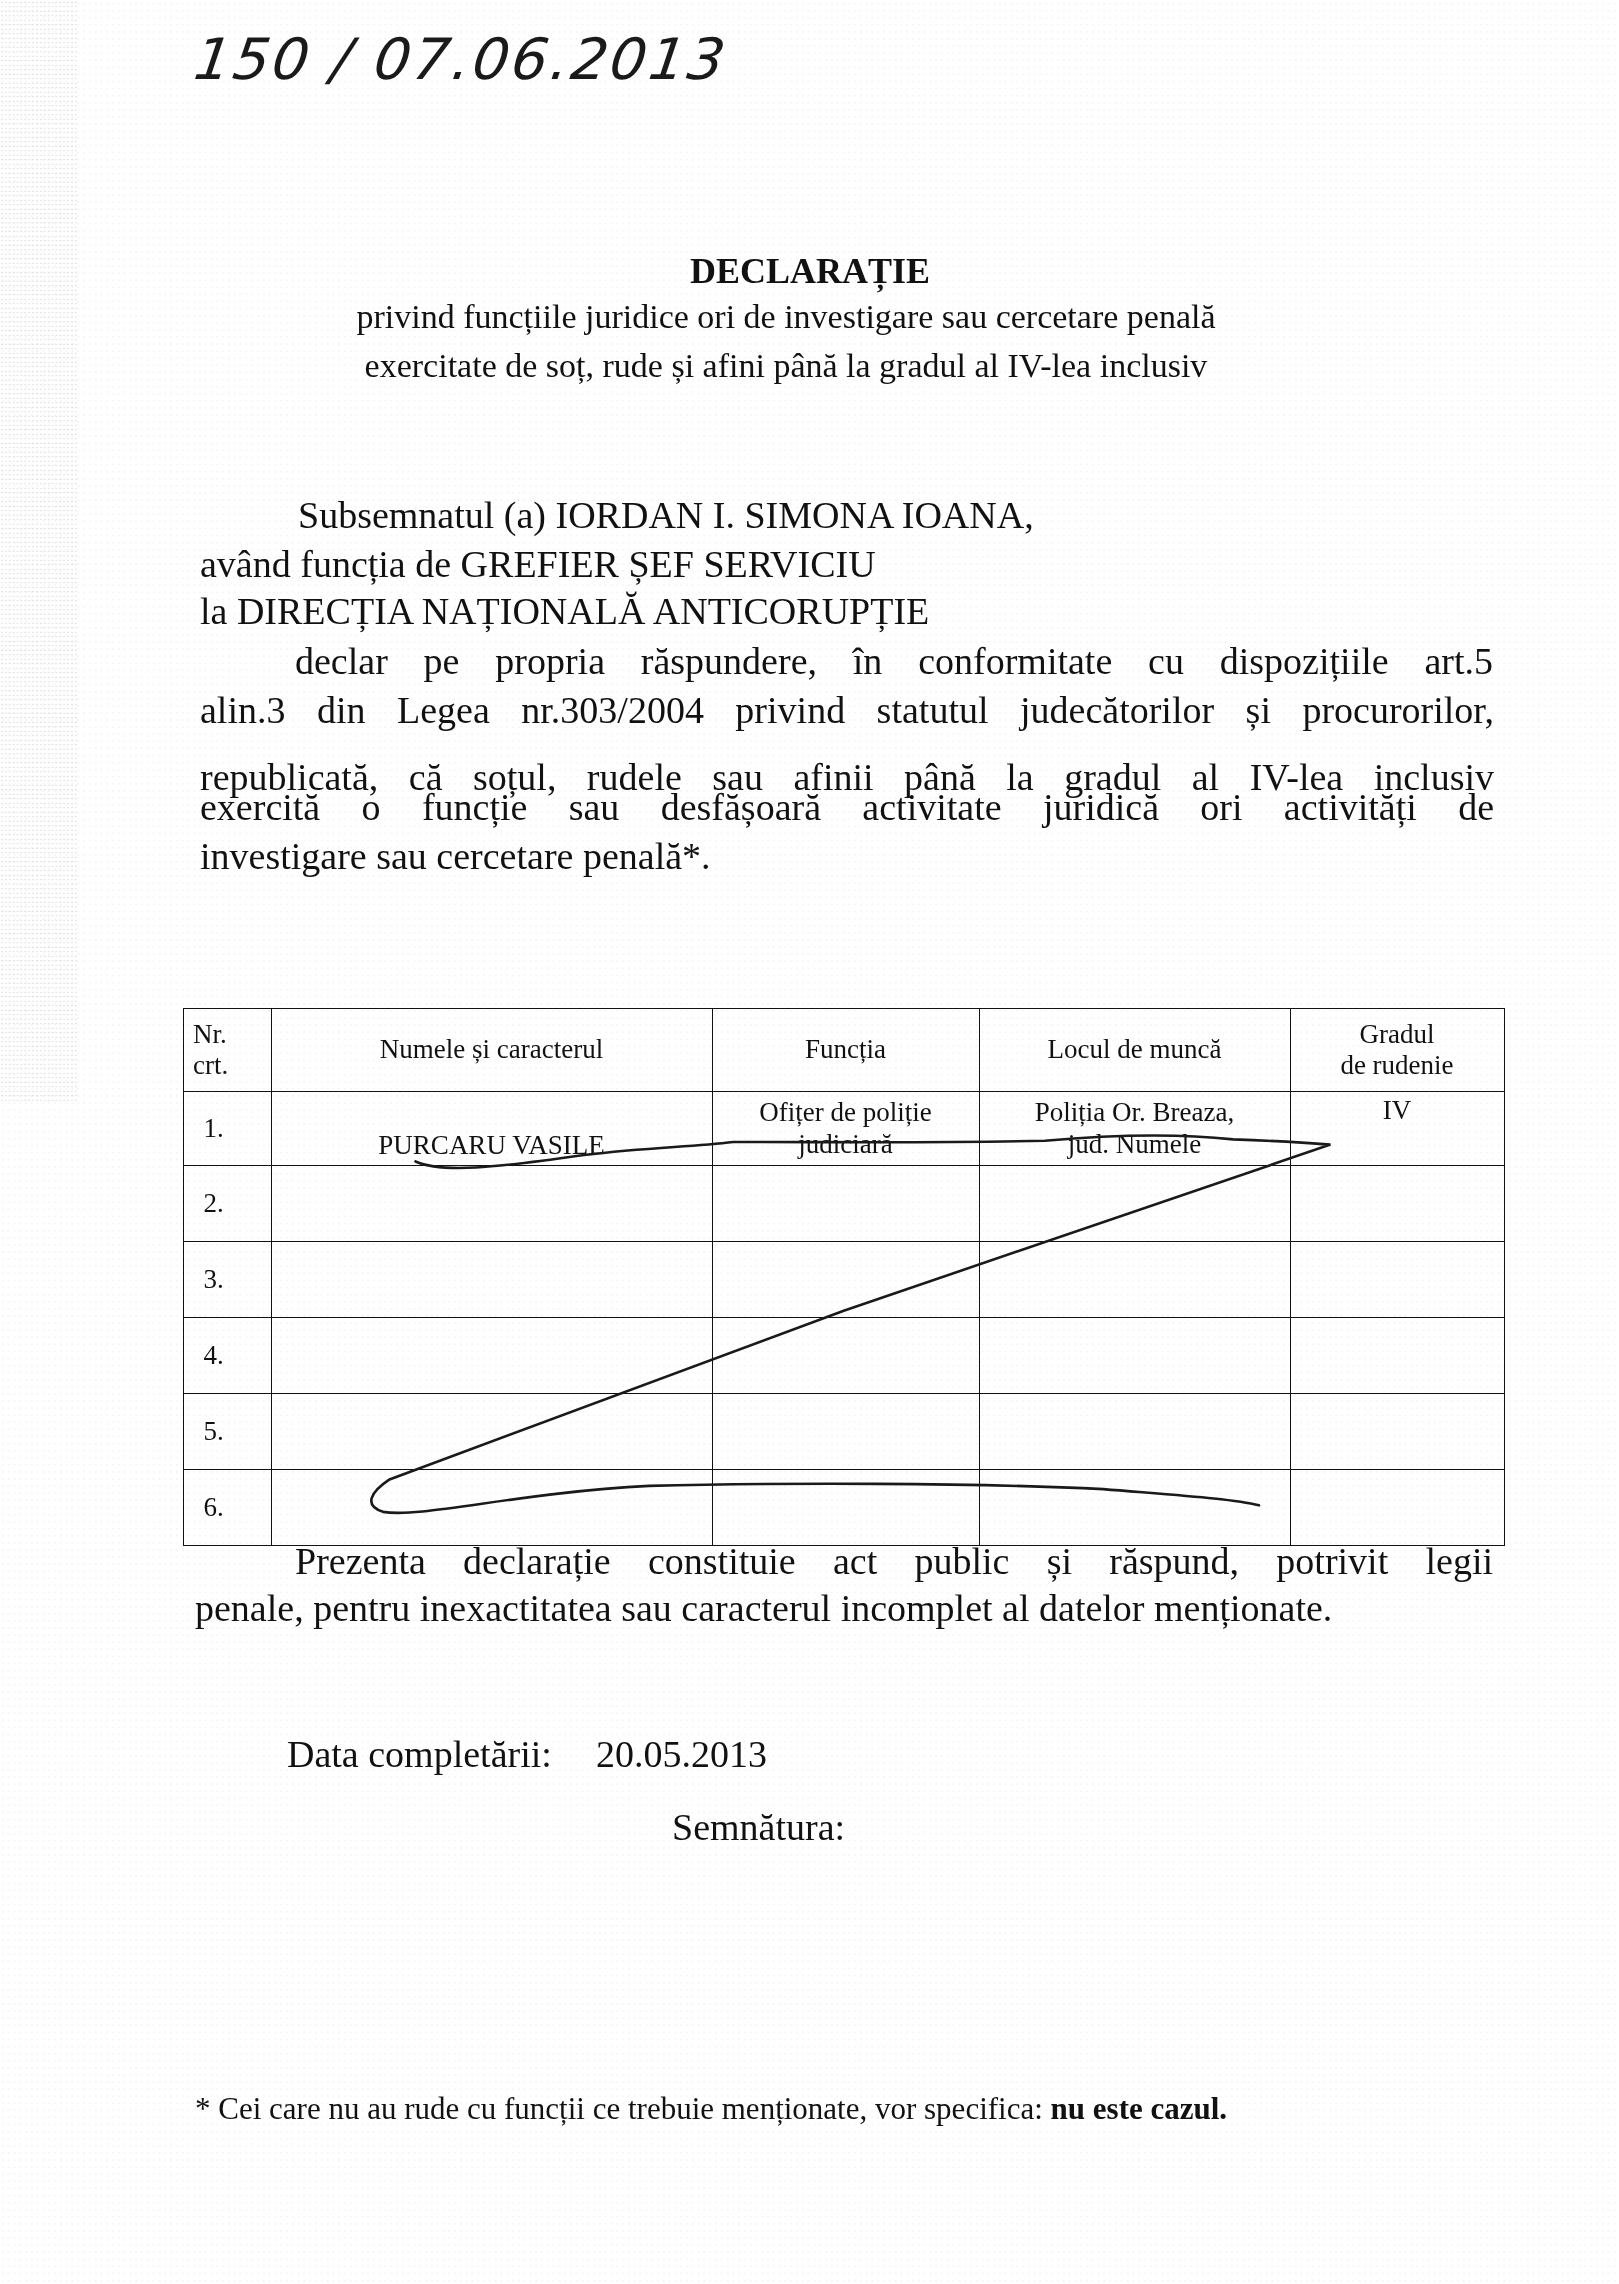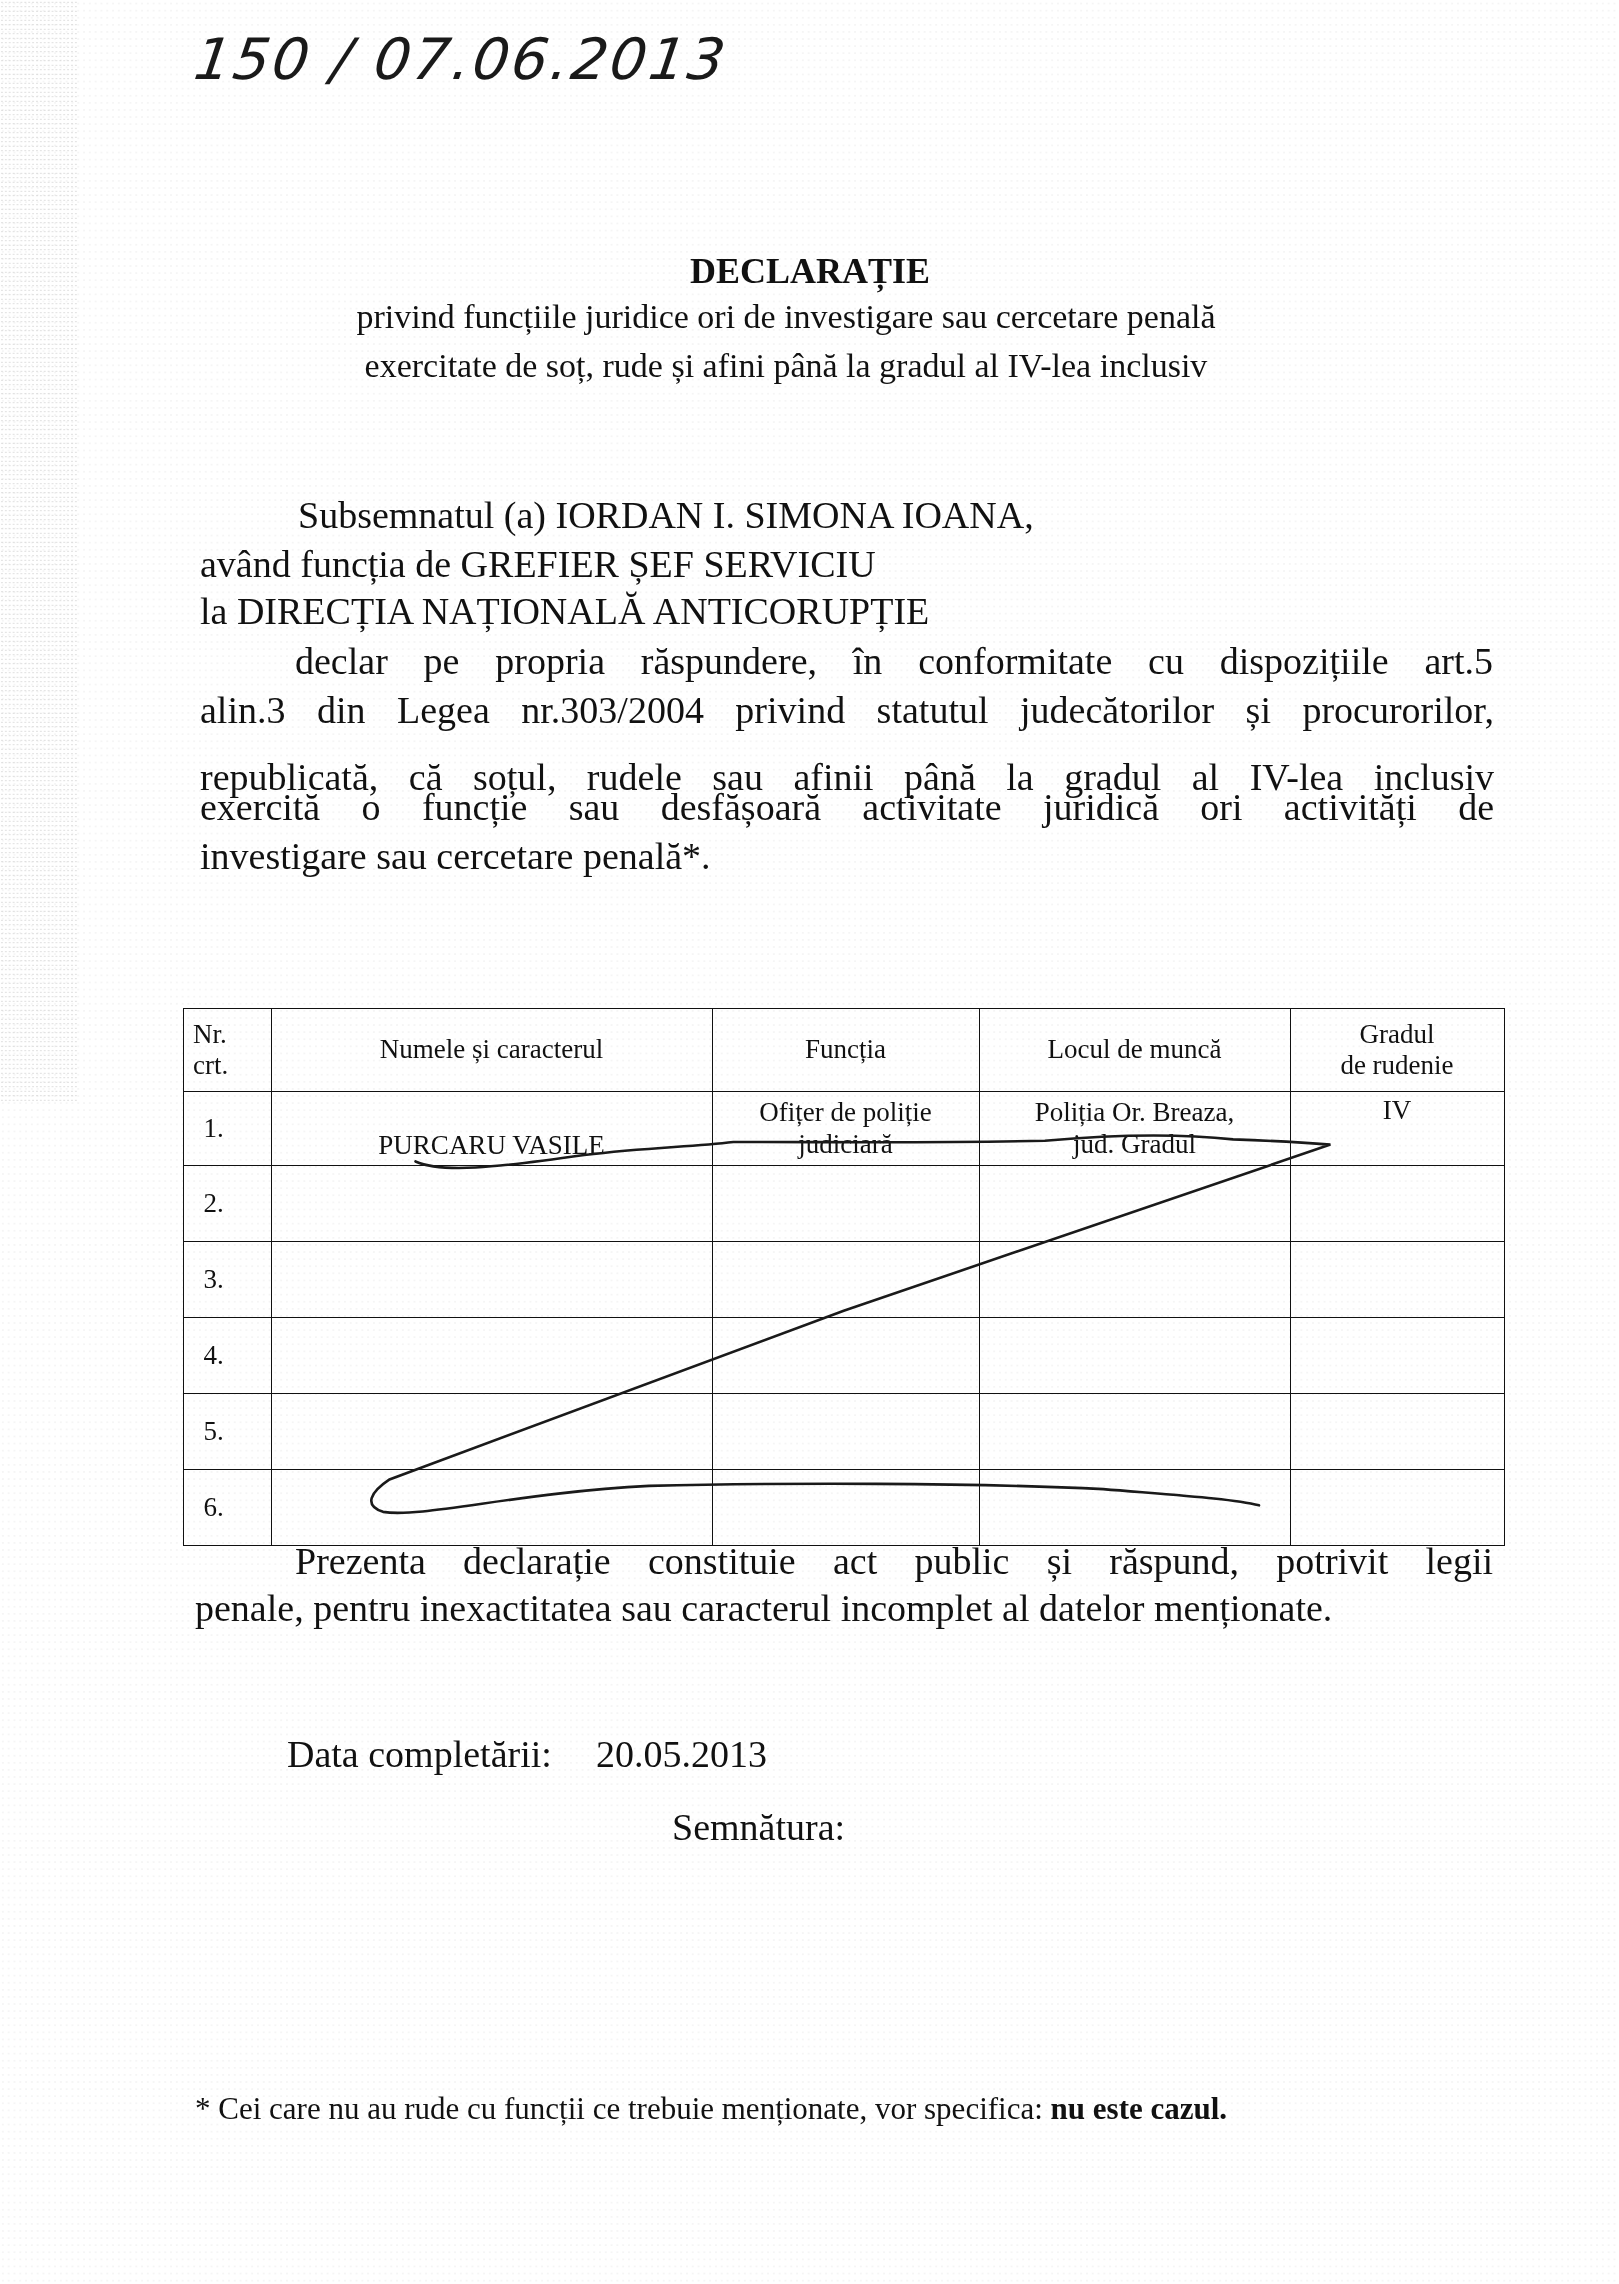--- a/index.html
+++ b/index.html
@@ -71,21 +71,21 @@
   </tr>
   <tr class="r1">
     <td class="c0 nr">1.</td>
     <td class="c1 name1">PURCARU VASILE</td>
     <td class="c2">
       <span>Ofițer de poliție</span><br>
       <span>judiciară</span>
     </td>
     <td class="c3">
       <span>Poliția Or. Breaza,</span><br>
-      <span>jud. Gradul</span>
+      <span>jud. Numele</span>
     </td>
     <td class="c4 top">IV</td>
   </tr>
   <tr class="r">
     <td class="c0 nr">2.</td>
     <td class="c1"></td>
         <td class="c2"></td>
         <td class="c3"></td>
         <td class="c4"></td>
   </tr>

